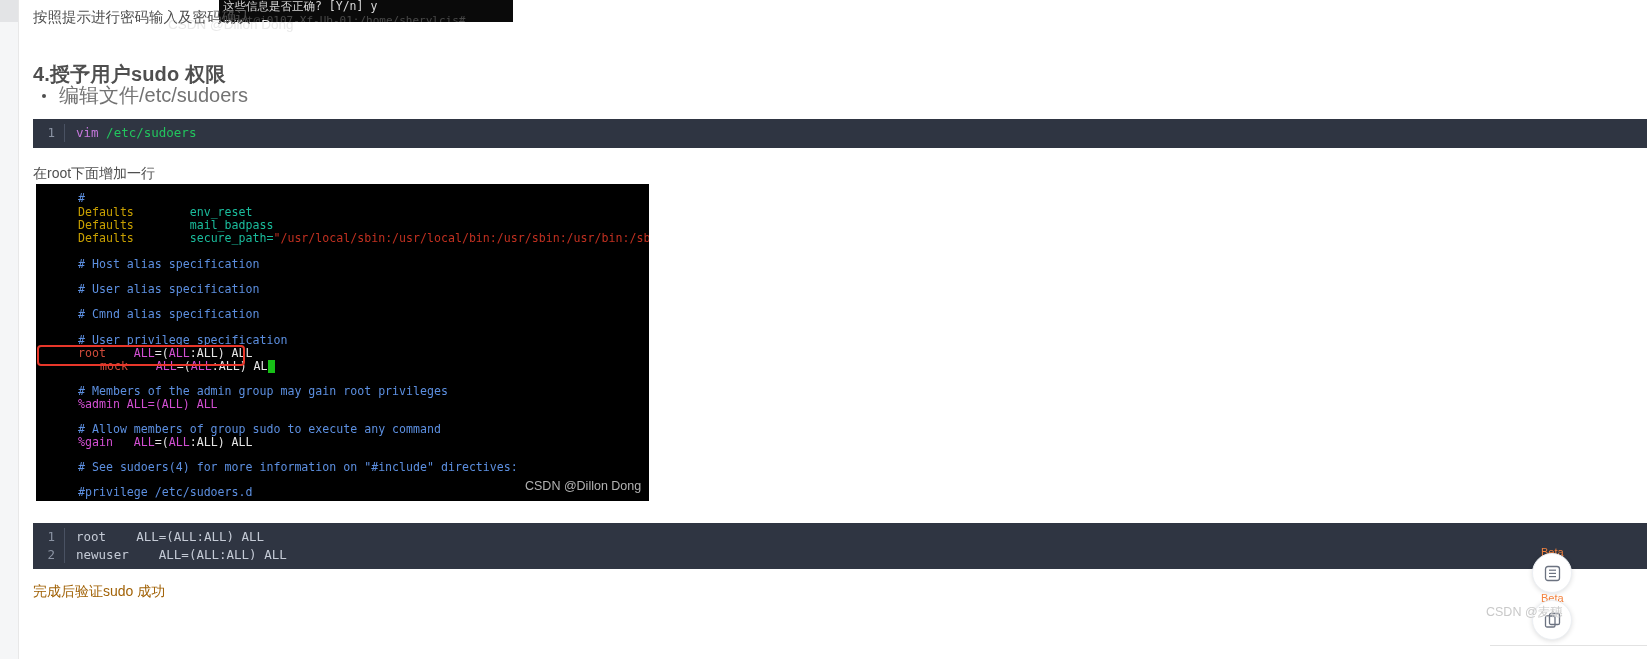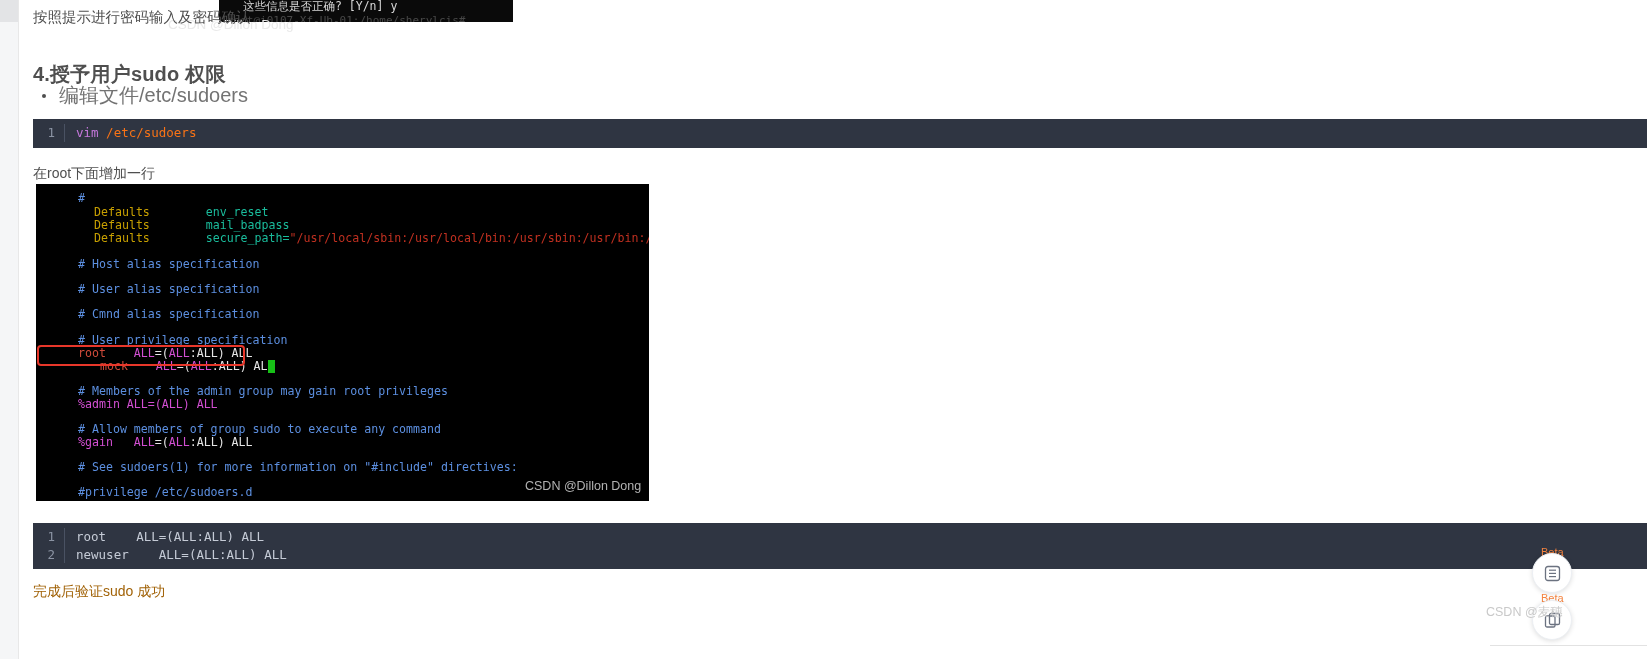--- a/index.html
+++ b/index.html
@@ -36,21 +36,21 @@
   .top-term {
     position: absolute;
     left: 219px; top: -20px;
     width: 294px; height: 42px;
     background: #0a0a0a;
     overflow: hidden;
     font-family: "DejaVu Sans Mono", monospace;
     font-size: 11px;
   }
   .top-term .l2 {
-    position: absolute; left: 24px; top: 19px;
+    position: absolute; left: 4px; top: 19px;
     color: #d8d8d8; white-space: nowrap; font-size: 11.5px;
   }
   .top-term .l3 {
     position: absolute; left: 8px; top: 34px;
     color: #7a7a7a; white-space: nowrap; font-size: 11px;
     opacity: .55;
   }
   .top-term-wm {
     position: absolute; left: 168px; top: 17px;
     color: #e9e9e9; font-family: "Liberation Sans", sans-serif;
@@ -119,21 +119,21 @@
     color: #8b93a3;
     padding-right: 9px;
     box-sizing: border-box;
     border-right: 1px solid #4a5263;
     margin-right: 11px;
     flex: 0 0 auto;
     font-size: 12.5px;
   }
   .code-txt { color: #c5cbd6; white-space: pre; }
   .code-txt .kw { color: #c678dd; }
-  .code-txt .pth { color: #f97316; }
+  .code-txt .pth { color: #22c55e; }
   .top-cb .code-line { margin-top: 5px; }
   .bot-cb .code-line:first-child { margin-top: 5px; }
 
   
   .note-above {
     position: absolute;
     left: 33px; top: 165px;
     font-size: 14px;
     color: #4f4f4f;
     white-space: nowrap;
@@ -157,21 +157,21 @@
     font-size: 11.6px;
     line-height: 12.8px;
   }
   .terminal .tline {
     position: absolute;
     left: 42px;
     white-space: pre;
     letter-spacing: 0px;
   }
   .c-comment { color: #5c8fe0; }
-  .c-keyword { color: #c8a000; margin-left: 16px; }
+  .c-keyword { color: #c8a000; }
   .c-green   { color: #1abc9c; }
   .c-red     { color: #c03020; }
   .c-user    { color: #d04a3a; }
   .c-magenta { color: #d24fd2; }
   .c-white   { color: #e6e6e6; }
   .c-hash    { color: #5c8fe0; }
   .cursor {
     background: #17c017;
     color: #17c017;
     display: inline-block;
@@ -277,21 +277,21 @@
       <div class="tline" style="top: 74px;"><span class="c-comment"># Host alias specification</span></div>
       <div class="tline" style="top: 99px;"><span class="c-comment"># User alias specification</span></div>
       <div class="tline" style="top: 124px;"><span class="c-comment"># Cmnd alias specification</span></div>
       <div class="tline" style="top: 150px; text-align: center;"><span class="c-comment"># User privilege specification</span></div>
       <div class="tline" style="top: 163px;"><span class="c-user">root</span><span class="c-white">    </span><span class="c-magenta">ALL</span><span class="c-white">=(</span><span class="c-magenta">ALL</span><span class="c-white">:ALL) ALL</span></div>
       <div class="tline" style="top: 176px; margin-left: 22px;"><span class="c-user">mock</span><span class="c-white">    </span><span class="c-magenta">ALL</span><span class="c-white">=(</span><span class="c-magenta">ALL</span><span class="c-white">:ALL) AL</span><span class="cursor">L</span></div>
       <div class="tline" style="top: 201px;"><span class="c-comment"># Members of the admin group may gain root privileges</span></div>
       <div class="tline" style="top: 214px;"><span class="c-magenta">%admin ALL=(ALL) ALL</span></div>
       <div class="tline" style="top: 239px;"><span class="c-comment"># Allow members of group sudo to execute any command</span></div>
       <div class="tline" style="top: 252px;"><span class="c-magenta">%gain</span><span class="c-white">   </span><span class="c-magenta">ALL</span><span class="c-white">=(</span><span class="c-magenta">ALL</span><span class="c-white">:ALL) ALL</span></div>
-      <div class="tline" style="top: 277px;"><span class="c-comment"># See sudoers(1) for more information on "#include" directives:</span></div>
+      <div class="tline" style="top: 277px;"><span class="c-comment"># See sudoers(4) for more information on "#include" directives:</span></div>
       <div class="tline" style="top: 302px;"><span class="c-comment">#privilege /etc/sudoers.d</span></div>
       <div class="tline" style="top: 312px;"><span class="c-comment">~</span></div>
     </div>
   <div class="redbox"></div>
   <div class="term-wm">CSDN @Dillon Dong</div>
 </div>
 
 <div class="codeblock bot-cb">
   <div class="code-line">
     <span class="ln">1</span>

